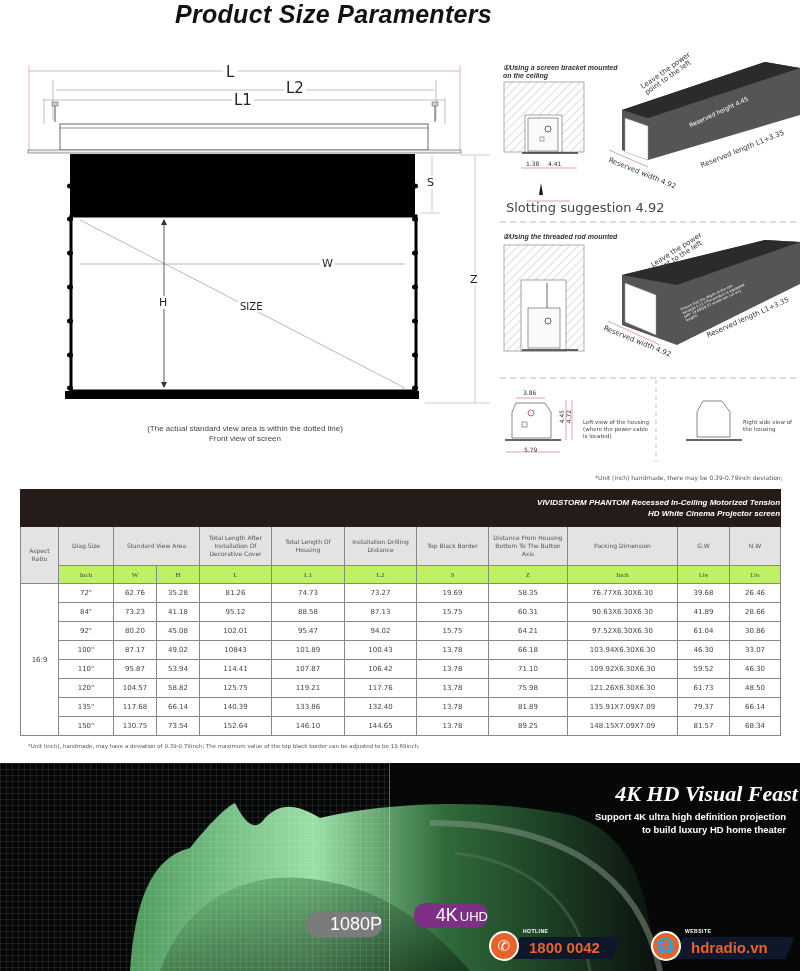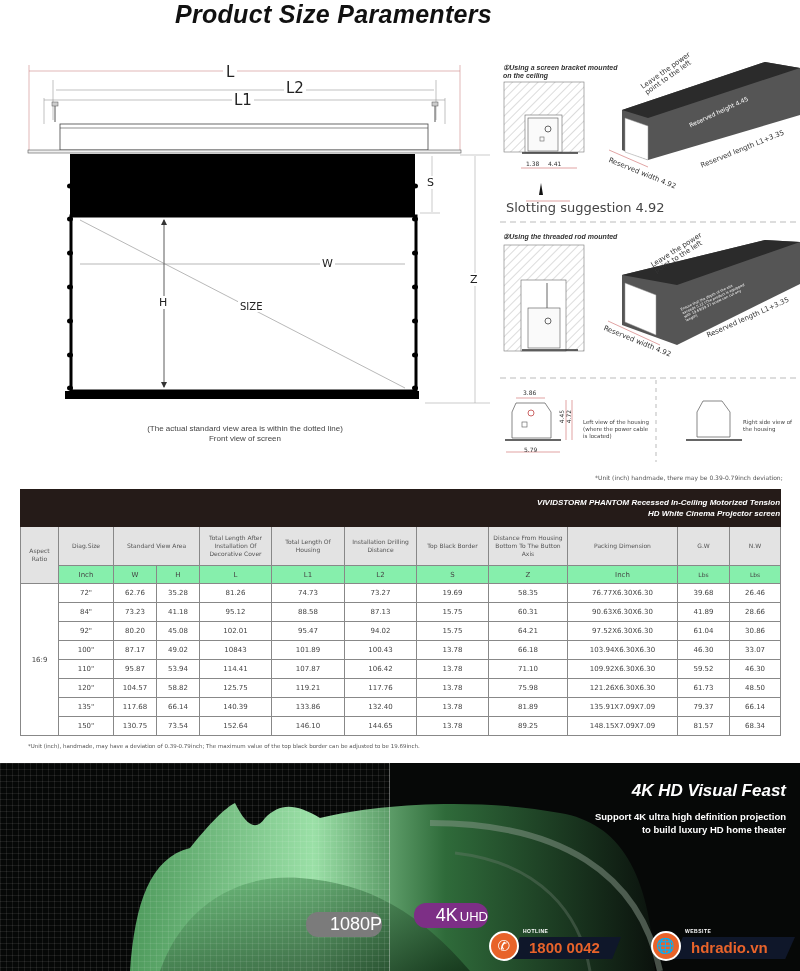--- a/index.html
+++ b/index.html
@@ -39,22 +39,22 @@
   .spec-table th.title-cell {
     background: #251b18; color: #fff; height: 37px;
     font-family: "Liberation Sans", sans-serif; font-style: italic; font-weight: bold;
     font-size: 8px; line-height: 11px; text-align: right; border: 1px solid #251b18;
   }
   .spec-table th.hdr {
     background: #e3e3e3; color: #555; font-weight: normal; font-size: 6px; line-height: 8px;
     border: 1px solid #888; height: 39px; padding: 0 2px;
   }
   .spec-table th.unit {
-    background: #86efac; color: #444; font-weight: normal; font-size: 7px;
-    border: 1px solid #888; height: 18px;
+    background: #bef264; color: #444; font-weight: normal; font-size: 7px;
+    border: 1px solid #888; height: 18px; font-family: Liberation Serif, serif;
   }
   .spec-table th.unit.small { font-size: 6px; }
   .spec-table td {
     border: 1px solid #888; font-size: 7px; color: #444; text-align: center; height: 19px;
   }
   .spec-table td.aspect { font-size: 7px; color: #444; }
   .table-footnote {
     position: absolute; left: 28px; top: 743px; font-size: 5.5px; color: #555;
   }
 
@@ -65,22 +65,22 @@
   }
   .banner .grid {
     position: absolute; left: 0; top: 0; width: 390px; height: 208px;
     background-image:
       linear-gradient(rgba(255,255,255,0.08) 1px, transparent 1px),
       linear-gradient(90deg, rgba(255,255,255,0.08) 1px, transparent 1px);
     background-size: 6px 6px;
   }
   .banner .divider { position: absolute; left: 389px; top: 0; width: 1px; height: 208px; background: rgba(255,255,255,0.35); }
   .banner-title {
-    position: absolute; right: 14px; top: 18px; color: #fff;
-    font-family: Liberation Sans, sans-serif; font-weight: bold; font-style: italic; font-size: 17px;
+    position: absolute; right: 2px; top: 18px; color: #fff;
+    font-family: Liberation Serif, serif; font-weight: bold; font-style: italic; font-size: 22px;
   }
   .banner-sub {
     position: absolute; right: 14px; top: 47px; width: 300px; text-align: right; color: #fff;
     font-family: "Liberation Sans", sans-serif; font-weight: bold; font-size: 9.5px; line-height: 13px;
   }
   .pill {
     position: absolute; border-radius: 12px; color: #fff; font-weight: normal;
     font-family: "Liberation Sans", sans-serif; text-align: right;
   }
   .pill-1080 { left: 306px; top: 149px; width: 76px; height: 25px; line-height: 25px; font-size: 18px; background: #7b7b7b; }

